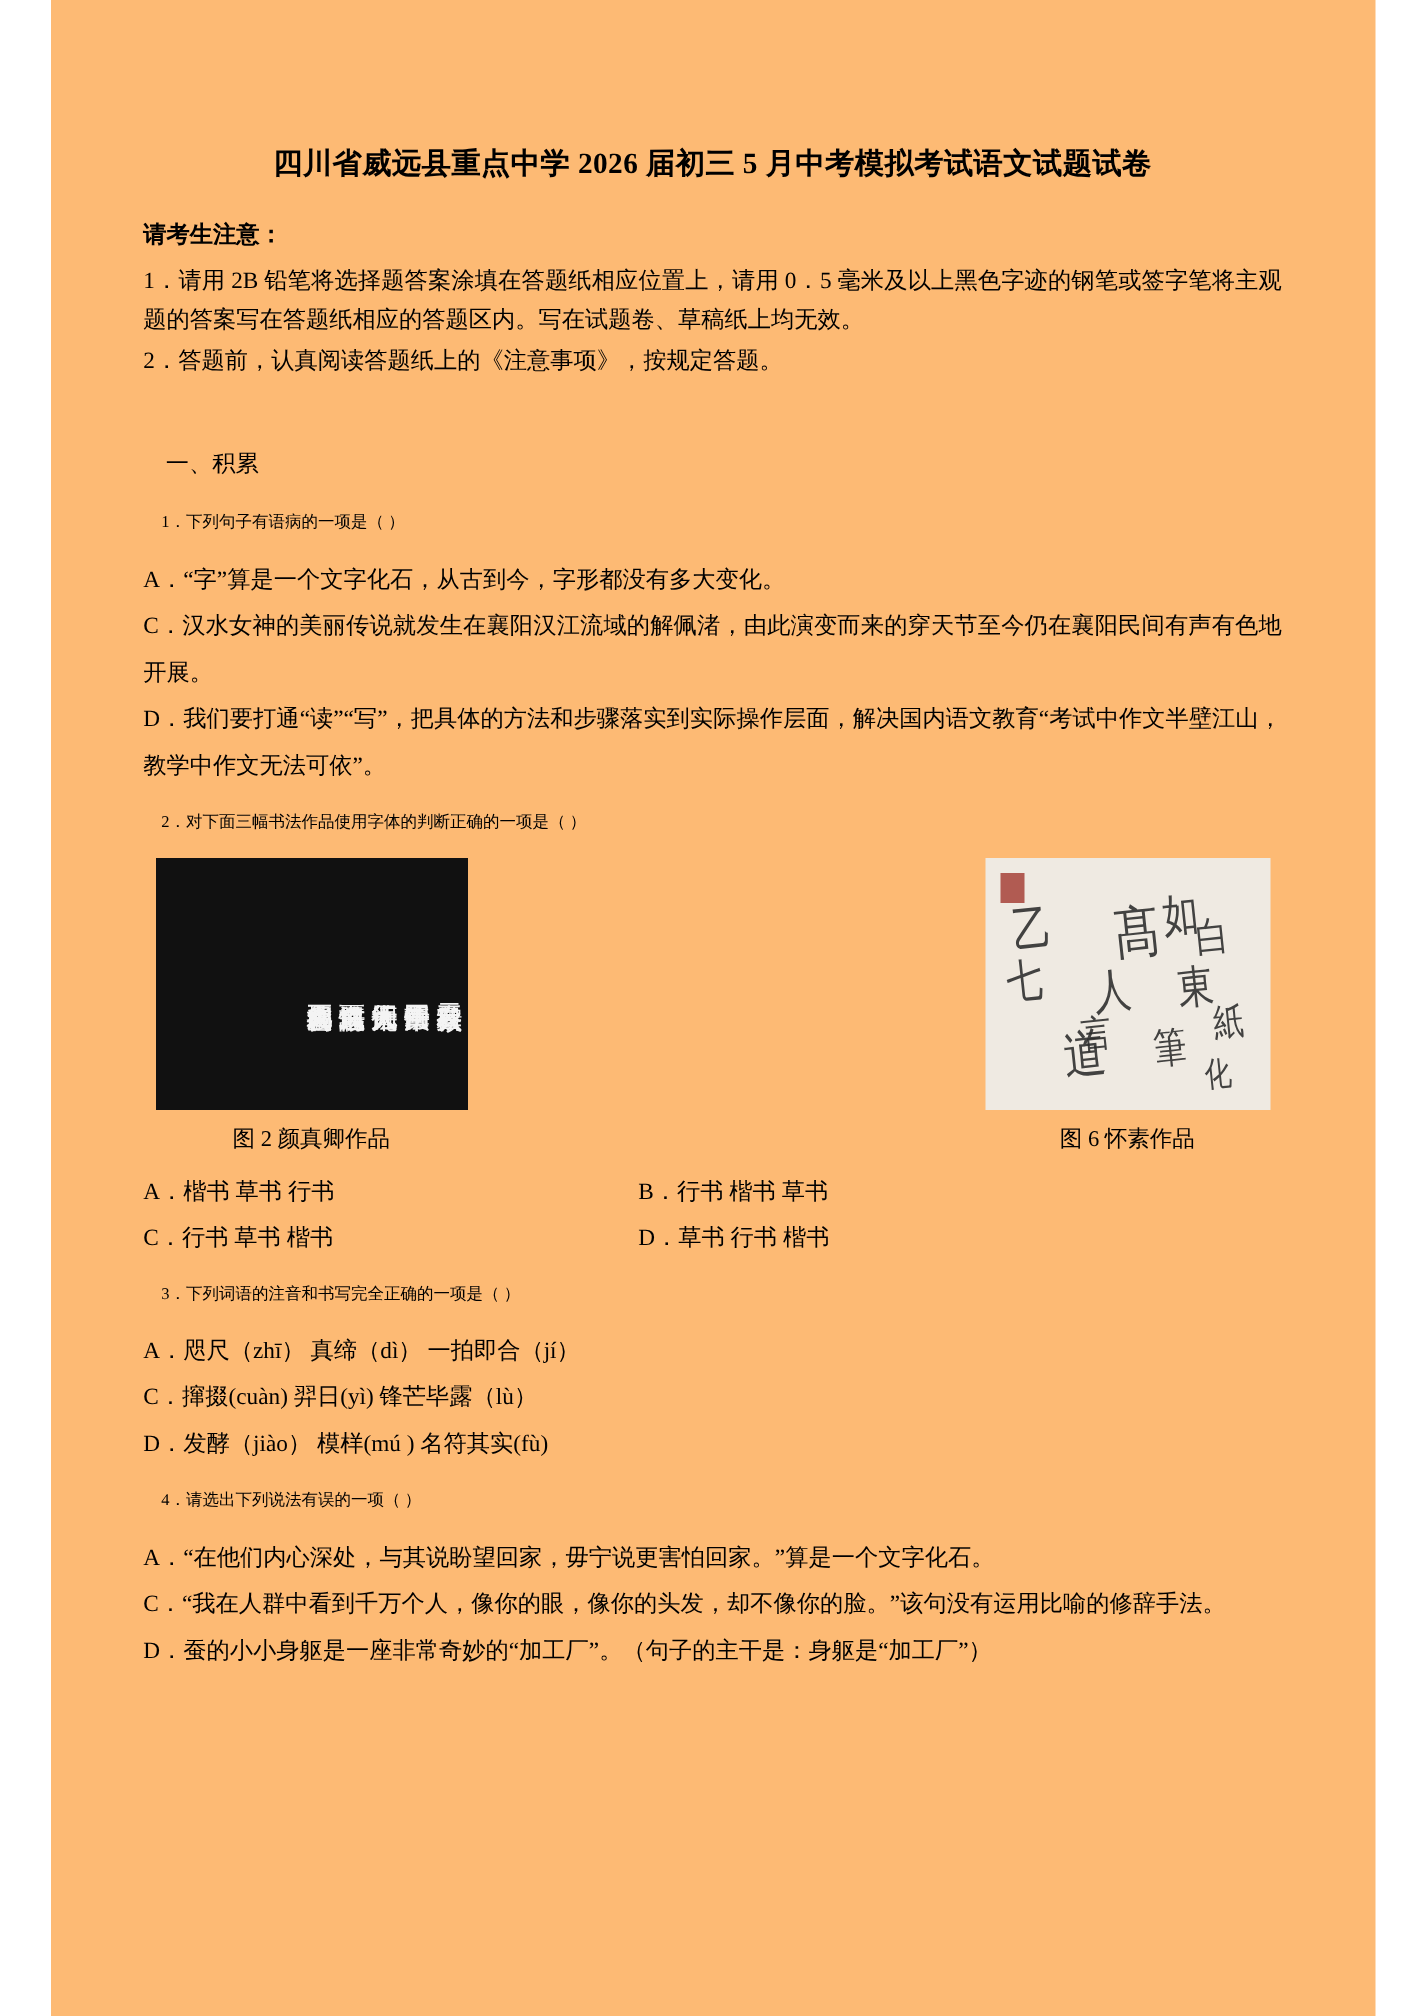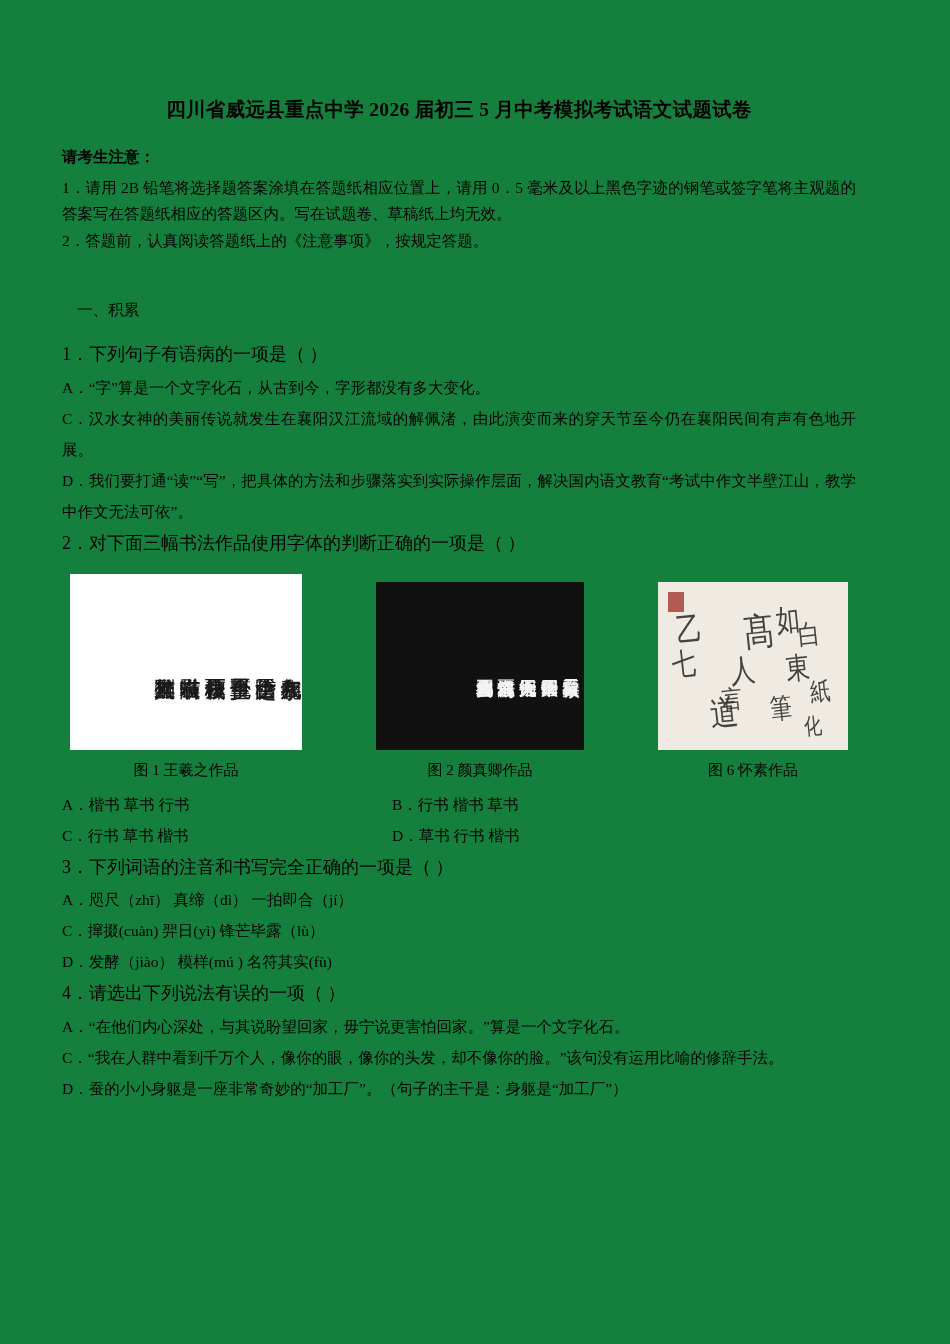--- a/index.html
+++ b/index.html
@@ -6,27 +6,27 @@
     margin: 0;
     padding: 0;
     background: #ffffff;
   }
   body {
     font-family: "Liberation Serif", "DejaVu Serif", serif;
     color: #000000;
   }
   .page {
     position: relative;
-    width: 950px;
+    width: 883px;
     height: 1344px;
     margin: 0 auto;
-    background: #15803d;
+    background: #fdba74;
     overflow: hidden;
     box-sizing: border-box;
-    padding: 95px 94px 0 62px;
+    padding: 95px 62px 0 62px;
   }
   .doc-title {
     font-size: 19.5px;
     font-weight: bold;
     text-align: center;
     letter-spacing: 0.3px;
     margin: 0 0 20px 0;
     line-height: 1.5;
   }
   .notice-head {
@@ -42,23 +42,23 @@
     text-align: justify;
   }
   .spacer-lg { height: 26px; }
   .spacer-sm { height: 6px; }
   .section-head {
     font-size: 15.5px;
     line-height: 1.8;
     margin: 15px;
   }
   .q-stem {
-    font-size: 18px;
+    font-size: 11px;
     line-height: 1.85;
-    margin: 0;
+    margin: 12px;
   }
   .opt {
     font-size: 15.5px;
     line-height: 2.0;
     margin: 0;
     text-align: justify;
   }
   .two-col {
     display: flex;
     font-size: 15.5px;
@@ -155,31 +155,20 @@
 
   <div class="q-stem">1．下列句子有语病的一项是（      ）</div>
   <div class="opt">A．“字”算是一个文字化石，从古到今，字形都没有多大变化。</div>
   <div class="opt">C．汉水女神的美丽传说就发生在襄阳汉江流域的解佩渚，由此演变而来的穿天节至今仍在襄阳民间有声有色地开展。</div>
   <div class="opt">D．我们要打通“读”“写”，把具体的方法和步骤落实到实际操作层面，解决国内语文教育“考试中作文半壁江山，教学中作文无法可依”。</div>
 
   <div class="q-stem">2．对下面三幅书法作品使用字体的判断正确的一项是（      ）</div>
 
   <div class="figs">
 
-    <div class="fig">
-      <div class="calli calli-1">
-        <div class="calli-col" style="writing-mode:vertical-rl;">永和九年歲在</div>
-        <div class="calli-col" style="writing-mode:vertical-rl;">于會稽山陰之</div>
-        <div class="calli-col" style="writing-mode:vertical-rl;">也羣賢畢至少</div>
-        <div class="calli-col" style="writing-mode:vertical-rl;">百楔領茂林修</div>
-        <div class="calli-col" style="writing-mode:vertical-rl;">满暎带左右引</div>
-        <div class="calli-col" style="writing-mode:vertical-rl;">列坐其次雖無</div>
-      </div>
-      <div class="fig-cap">图 1  王羲之作品</div>
-    </div>
 
     <div class="fig">
       <div class="calli calli-2">
         <div class="calli-col" style="writing-mode:vertical-rl;">自三毅家春秋二</div>
         <div class="calli-col" style="writing-mode:vertical-rl;">集同行法華四十</div>
         <div class="calli-col" style="writing-mode:vertical-rl;">人行法大德四十九</div>
         <div class="calli-col" style="writing-mode:vertical-rl;">道場而許爲恒式前</div>
         <div class="calli-col" style="writing-mode:vertical-rl;">揭兩慮舍利凡五後</div>
       </div>
       <div class="fig-cap">图 2  颜真卿作品</div>

